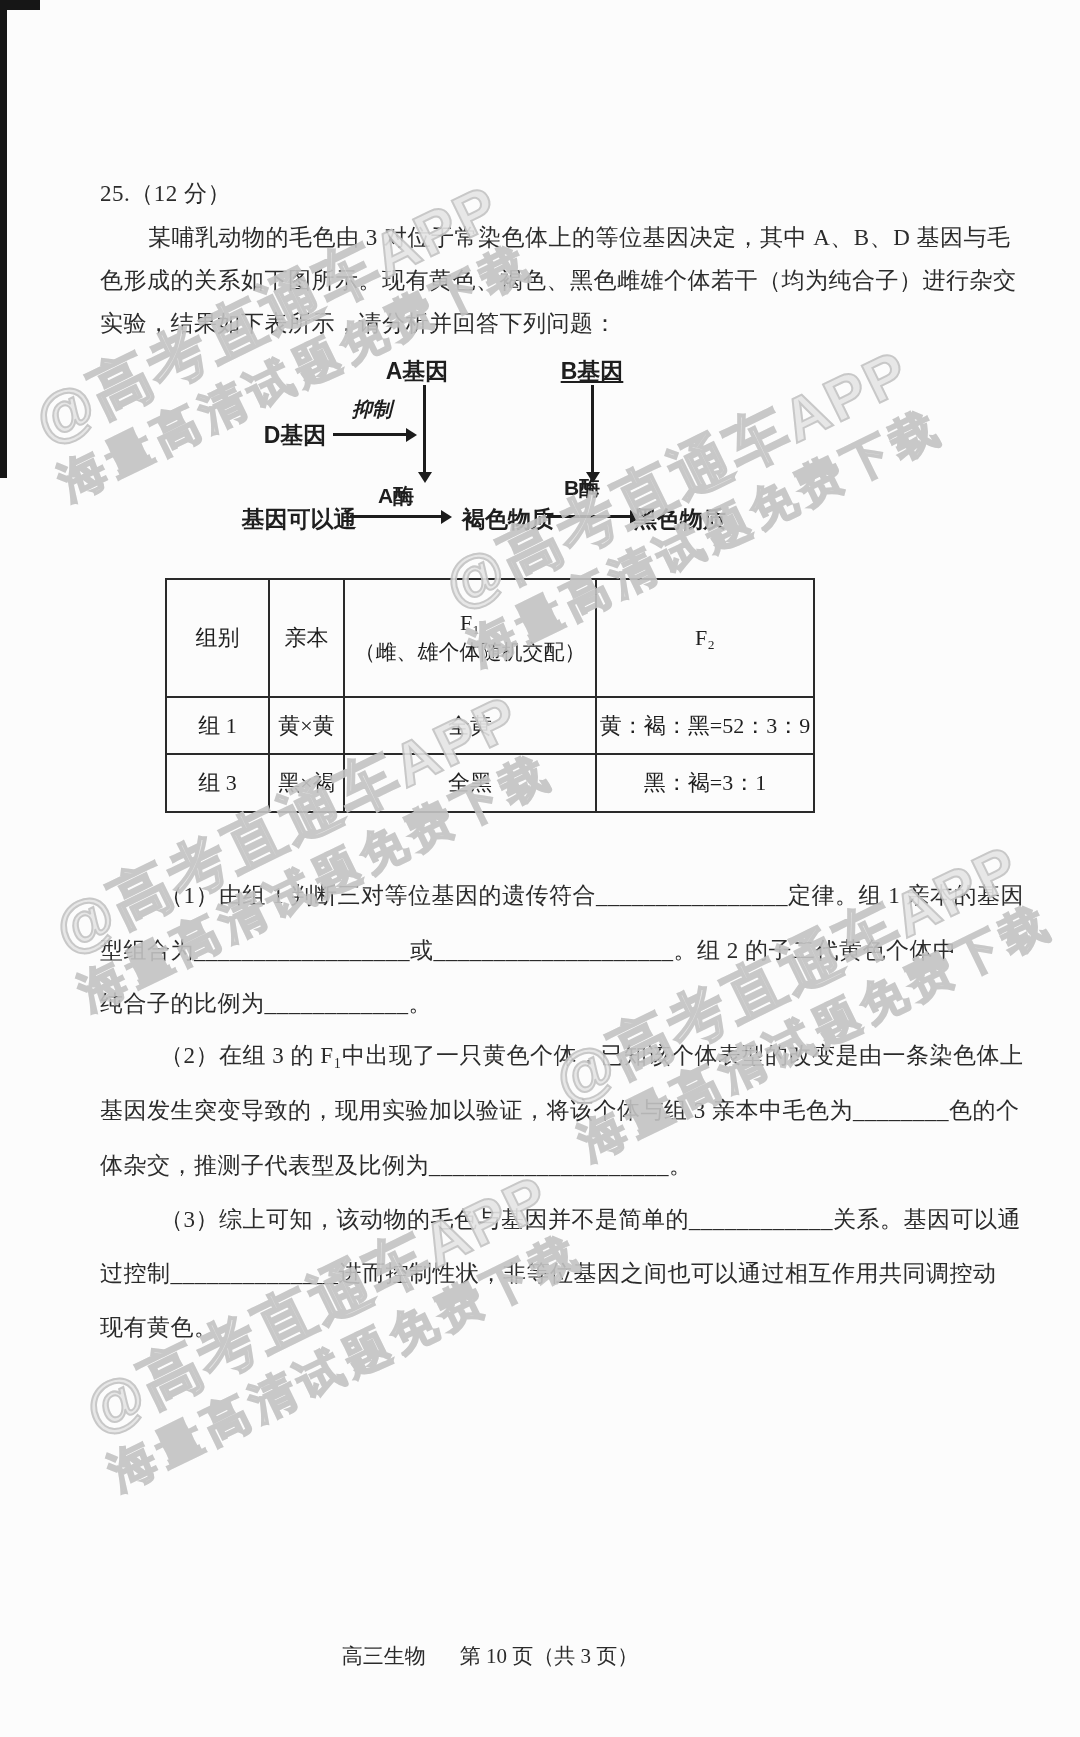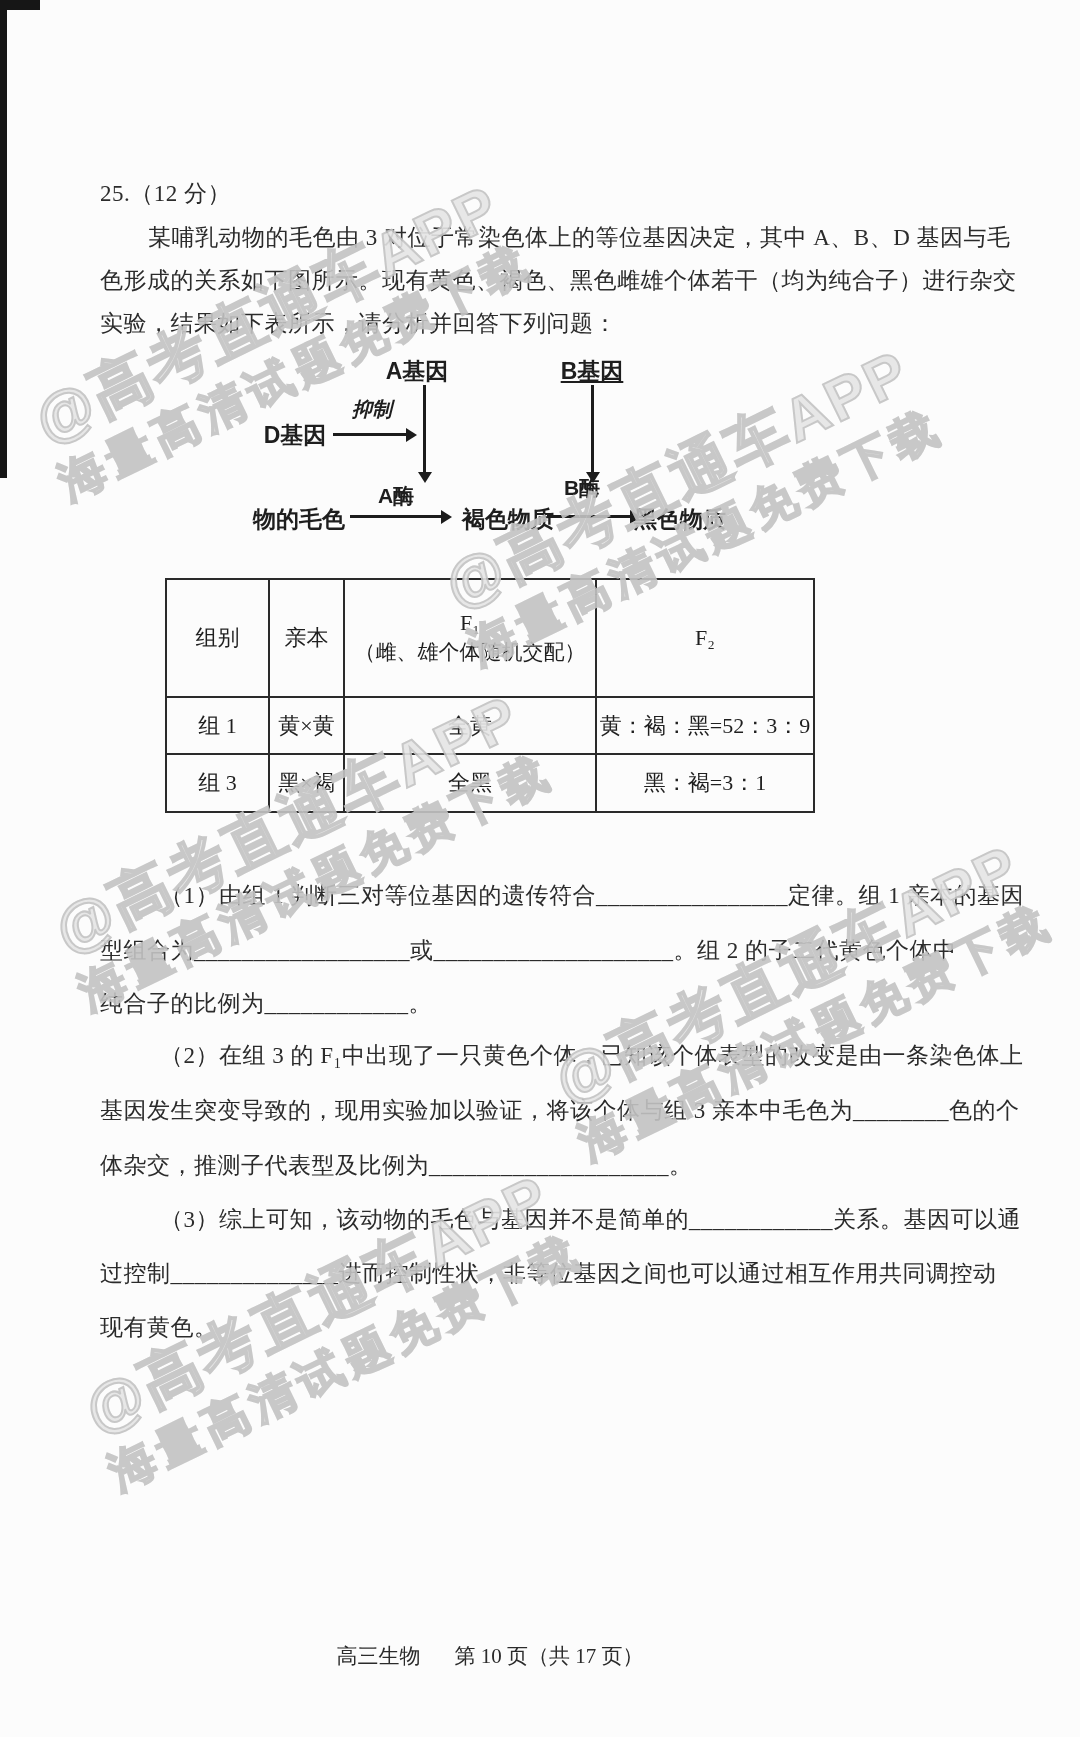--- a/index.html
+++ b/index.html
@@ -87,21 +87,21 @@
   <div id="diagram">
     <div class="dlabel" style="left:187px;top:4px;">A基因</div>
     <div class="dlabel" style="left:362px;top:4px;text-decoration:underline;">B基因</div>
     <div class="varrow" style="left:193px;top:33px;height:88px;"></div>
     <div class="varrow" style="left:361px;top:33px;height:88px;"></div>
     <div class="dlabel inhibit" style="left:142px;top:44px;">抑制</div>
     <div class="dlabel" style="left:65px;top:68px;">D基因</div>
     <div class="harrow" style="left:103px;top:81px;width:74px;"></div>
     <div class="dlabel dsmall" style="left:166px;top:130px;">A酶</div>
     <div class="dlabel dsmall" style="left:352px;top:122px;">B酶</div>
-    <div class="dlabel" style="left:69px;top:152px;">物的毛色</div>
+    <div class="dlabel" style="left:69px;top:152px;">基因可以通</div>
     <div class="harrow" style="left:120px;top:163px;width:92px;"></div>
     <div class="dlabel" style="left:278px;top:152px;">褐色物质</div>
     <div class="harrow" style="left:317px;top:163px;width:84px;"></div>
     <div class="dlabel" style="left:450px;top:152px;">黑色物质</div>
   </div>
 
   <table id="cross-table">
     <colgroup>
         <col style="width:103px">
         <col style="width:75px">
@@ -139,16 +139,16 @@
 
   <div class="tl" style="left:160px;top:1040px;">（2）在组 3 的 F₁中出现了一只黄色个体，已知该个体表型的改变是由一条染色体上</div>
   <div class="tl" style="left:100px;top:1095px;">基因发生突变导致的，现用实验加以验证，将该个体与组 3 亲本中毛色为________色的个</div>
   <div class="tl" style="left:100px;top:1150px;">体杂交，推测子代表型及比例为____________________。</div>
 
   <div class="tl" style="left:160px;top:1204px;">（3）综上可知，该动物的毛色与基因并不是简单的____________关系。基因可以通</div>
   <div class="tl" style="left:100px;top:1258px;">过控制______________进而控制性状，非等位基因之间也可以通过相互作用共同调控动</div>
   <div class="tl" style="left:100px;top:1312px;">现有黄色。</div>
 
   <div class="footer">
-    <span>高三生物</span><span class="gap"></span><span>第 10 页（共 17 页）</span>
+    <span>高三生物</span><span class="gap"></span><span>第 10 页（共 3 页）</span>
   </div>
 
 </div>
 
 </body></html>

